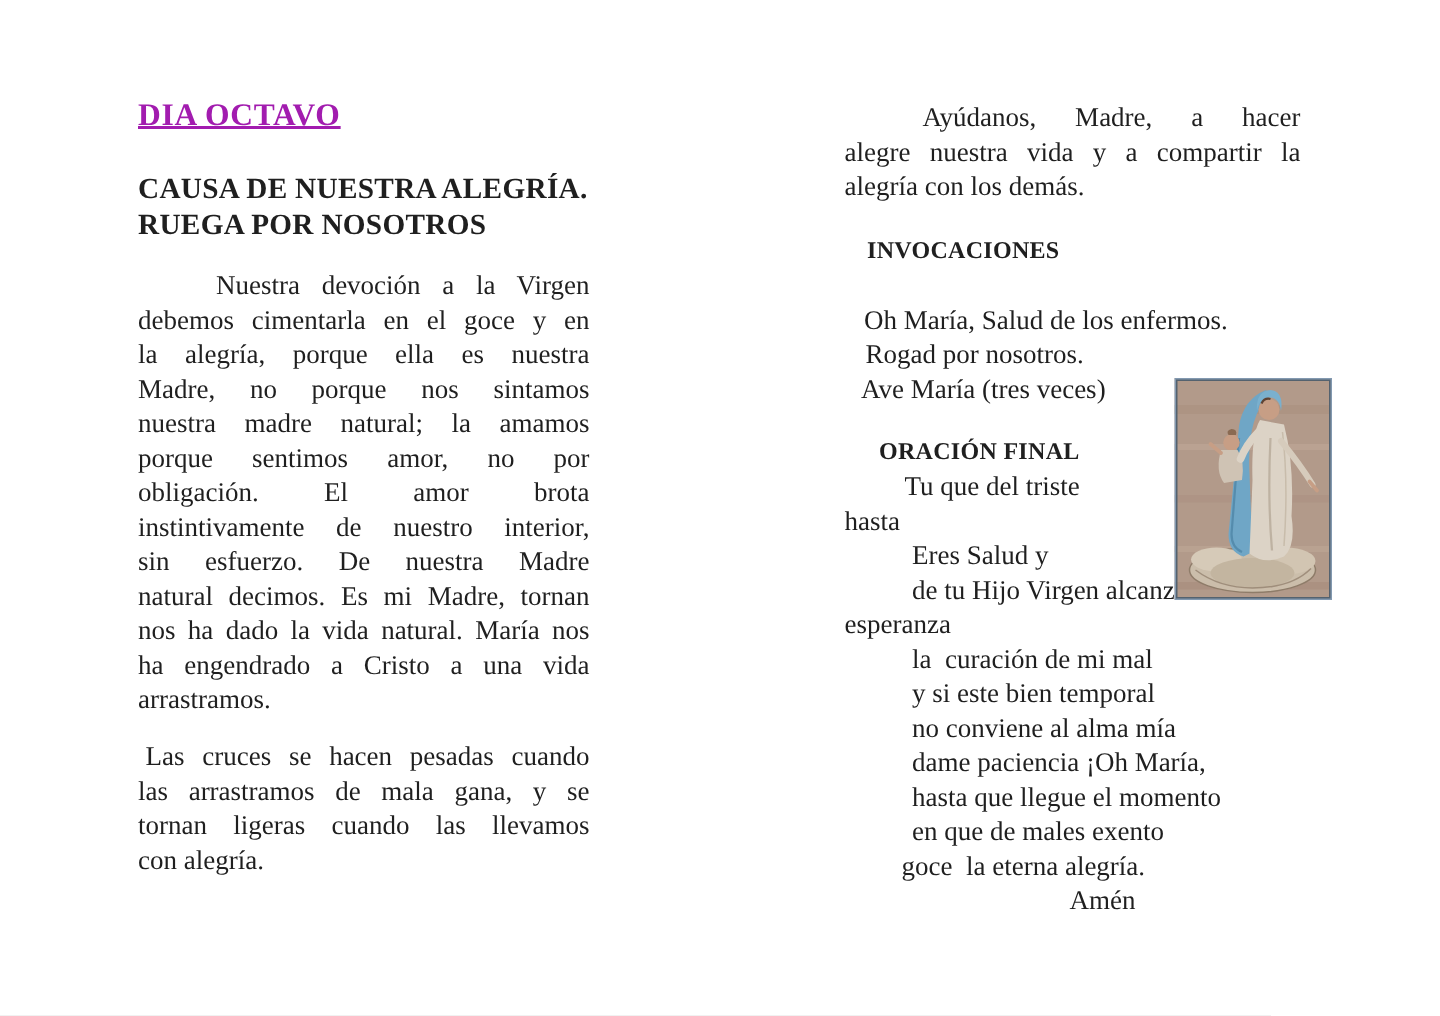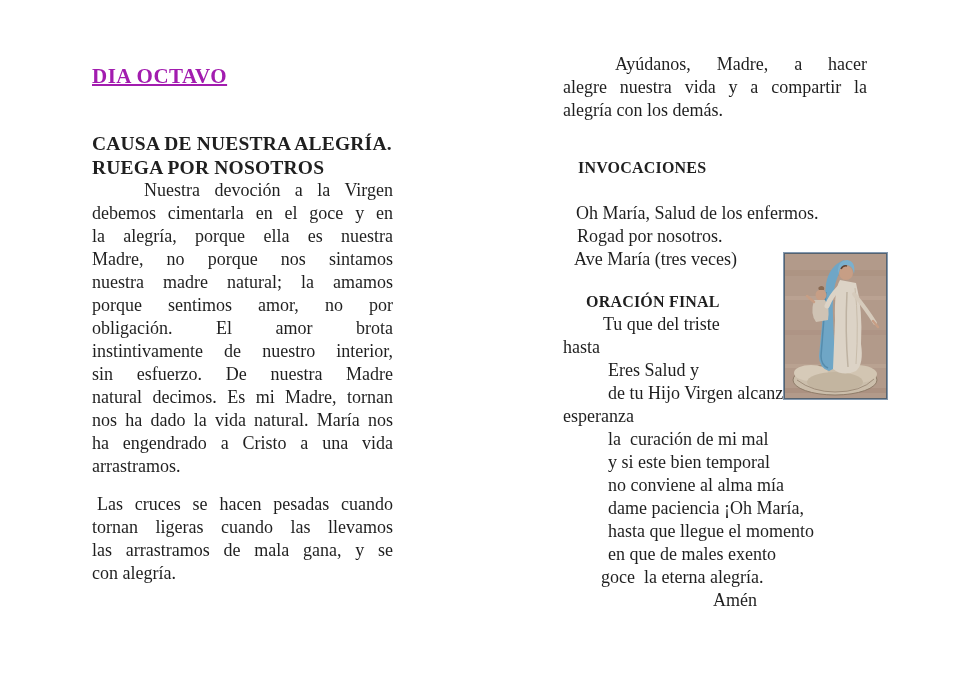--- a/index.html
+++ b/index.html
@@ -49,21 +49,21 @@
     display: block;
   }
 </style>
 </head>
 <body>
 
 <div class="page">
 
   <div class="abs day-title" style="left:92px; top:65px;">DIA OCTAVO</div>
 
-  <div class="abs section-title" style="left:92px; top:132px; width:320px;">
+  <div class="abs section-title" style="left:92px; top:115px; width:320px;">
     <div>CAUSA DE NUESTRA ALEGRÍA.</div>
     <div>RUEGA POR NOSOTROS</div>
   </div>
 
   <div class="abs textblock" style="left:92px; top:179px; width:301px;">
       <div class="line just" style="padding-left: 52px;">Nuestra devoción a la Virgen</div>
       <div class="line just">debemos cimentarla en el goce y en</div>
       <div class="line just">la alegría, porque ella es nuestra</div>
       <div class="line just">Madre, no porque nos sintamos</div>
       <div class="line just">nuestra madre natural; la amamos</div>
@@ -72,26 +72,26 @@
       <div class="line just">instintivamente de nuestro interior,</div>
       <div class="line just">sin esfuerzo. De nuestra Madre</div>
       <div class="line just">natural decimos. Es mi Madre, tornan</div>
       <div class="line just">nos ha dado la vida natural. María nos</div>
       <div class="line just">ha engendrado a Cristo a una vida</div>
       <div class="line just last">arrastramos.</div>
     </div>
 
   <div class="abs textblock" style="left:92px; top:493px; width:301px;">
       <div class="line just" style="padding-left: 5px;">Las cruces se hacen pesadas cuando</div>
+      <div class="line just">las arrastramos de mala gana, y se</div>
       <div class="line just">tornan ligeras cuando las llevamos</div>
-      <div class="line just">las arrastramos de mala gana, y se</div>
       <div class="line just last">con alegría.</div>
     </div>
 
-  <div class="abs textblock" style="left:563px; top:53px; width:304px;">
+  <div class="abs textblock" style="left:563px; top:67px; width:304px;">
       <div class="line just" style="padding-left: 52px;">Ayúdanos, Madre, a hacer</div>
       <div class="line just">alegre nuestra vida y a compartir la</div>
       <div class="line just last">alegría con los demás.</div>
     </div>
 
   <div class="abs sub-heading" style="left:578px; top:156px;">INVOCACIONES</div>
 
   <div class="abs textblock" style="left:563px; top:202px; width:340px;">
       <div class="line" style="padding-left: 13px;">Oh María, Salud de los enfermos.</div>
       <div class="line" style="padding-left: 14px;">Rogad por nosotros.</div>

